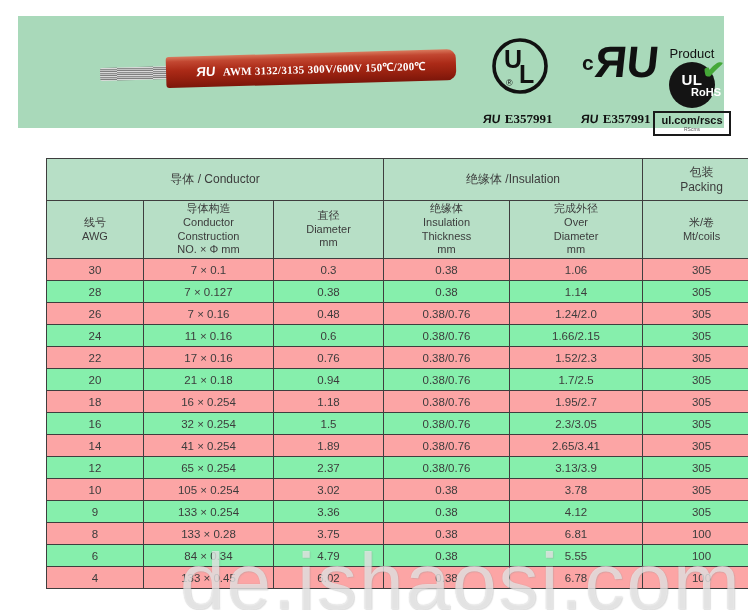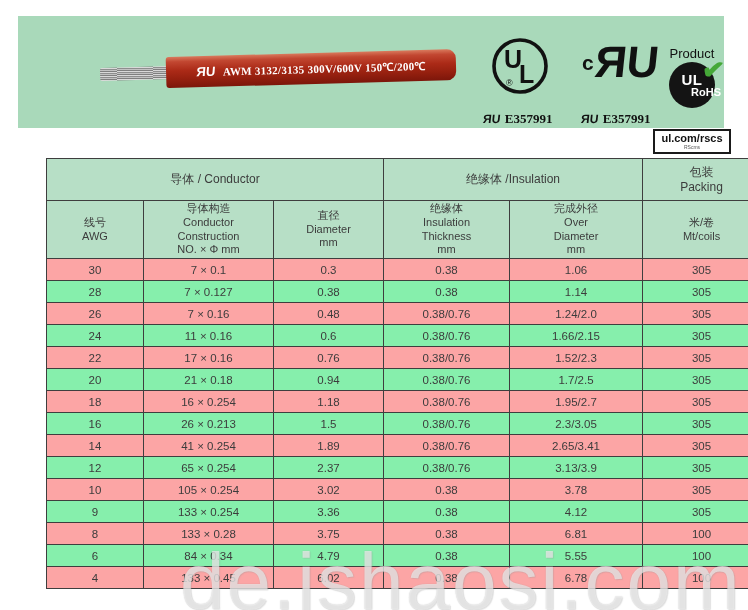--- a/index.html
+++ b/index.html
@@ -52,21 +52,21 @@
   .rohs-block { position:absolute; left:632px; top:19px; width:84px; text-align:center; color:#111; }
   .rohs-product { font-weight:normal; font-size:13px; line-height:1.1;margin-top:12px; }
   .rohs-circle { position:relative; width:46px; height:46px; margin:1px auto 0;
                  background:#141414; border-radius:50%;
                  display:flex; flex-direction:column; align-items:center; justify-content:center;
                  color:#fff; font-weight:bold; }
   .rohs-ul   { font-size:15px; line-height:13px; letter-spacing:0.5px; }
   .rohs-rohs { font-size:11px; line-height:12px;margin-left:28px; }
   .rohs-check { position:absolute; right:-10px; top:-8px; color:#45a838;
                 font-size:27px; font-weight:bold; transform:rotate(6deg); }
-  .url-box { margin:21px auto 0; width:78px; border:2px solid #1a1a1a; padding:1px 2px 2px; }
+  .url-box { margin:3px auto 0; width:78px; border:2px solid #1a1a1a; padding:1px 2px 2px; }
   .url-main { font-weight:bold; font-size:11px; line-height:12px; }
   .url-sub  { font-size:5px; color:#555; line-height:6px; }
 
   
   table.spec {
     position:absolute; left:17px; top:158px; width:714px;
     border-collapse:collapse; table-layout:fixed;
     font-size:11.5px; color:#3c3c3c;margin-left:29px;
   }
   .spec th, .spec td {
@@ -229,21 +229,21 @@
       <tr>
         <td>18</td>
         <td>16 × 0.254</td>
         <td>1.18</td>
         <td>0.38/0.76</td>
         <td>1.95/2.7</td>
         <td>305</td>
       </tr>
       <tr class="alt">
         <td>16</td>
-        <td>26 × 0.213</td>
+        <td>32 × 0.254</td>
         <td>1.5</td>
         <td>0.38/0.76</td>
         <td>2.3/3.05</td>
         <td>305</td>
       </tr>
       <tr>
         <td>14</td>
         <td>41 × 0.254</td>
         <td>1.89</td>
         <td>0.38/0.76</td>

